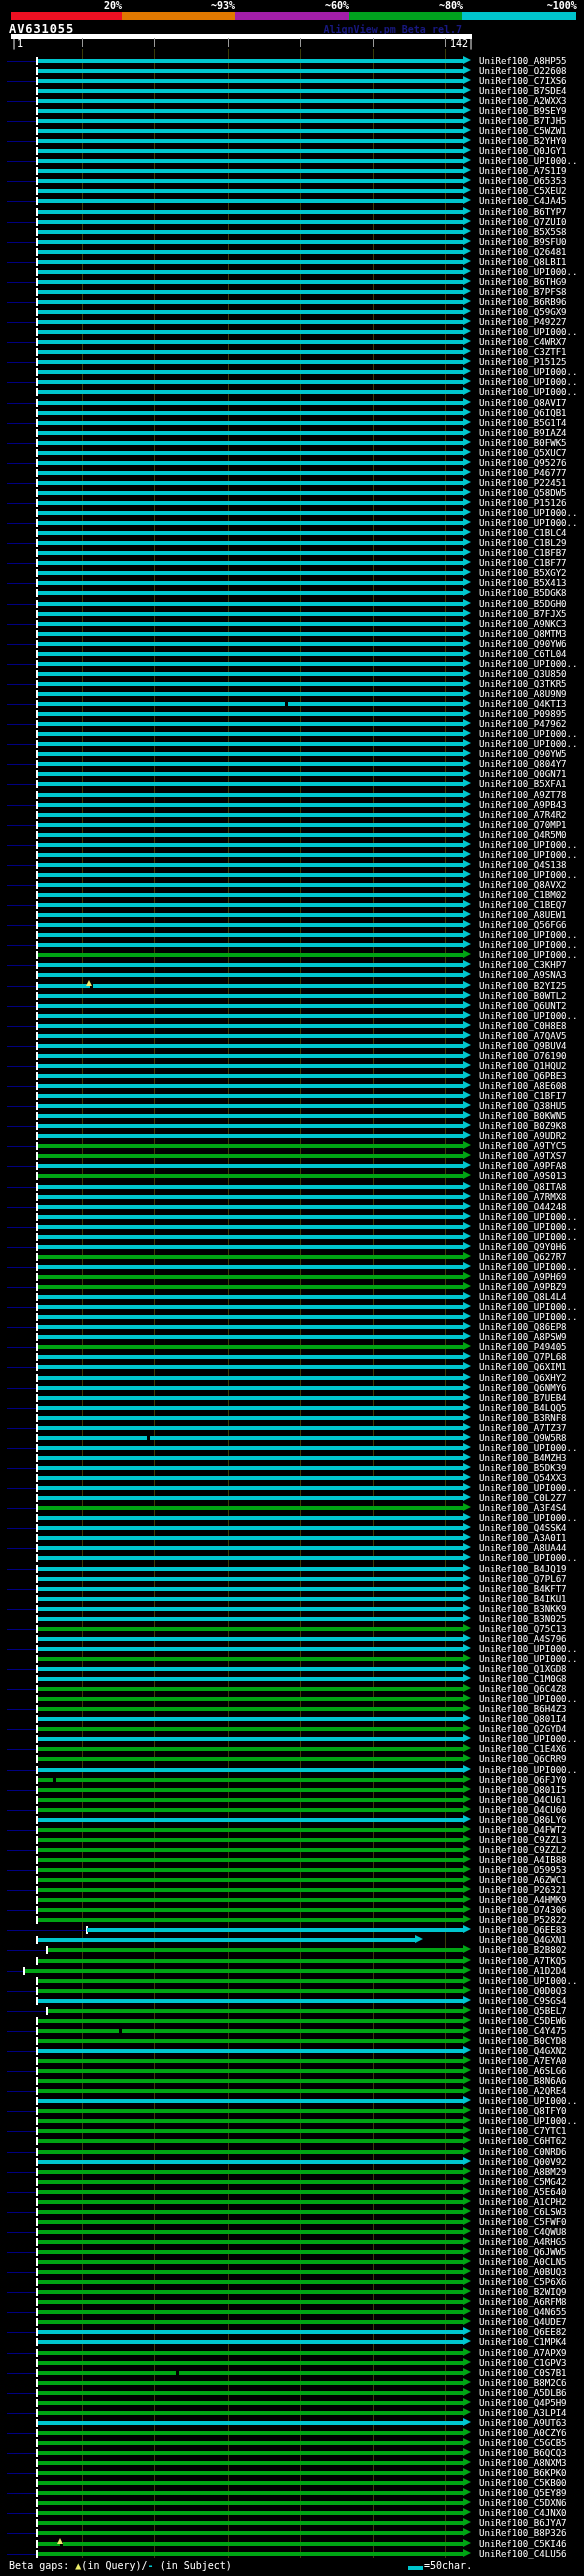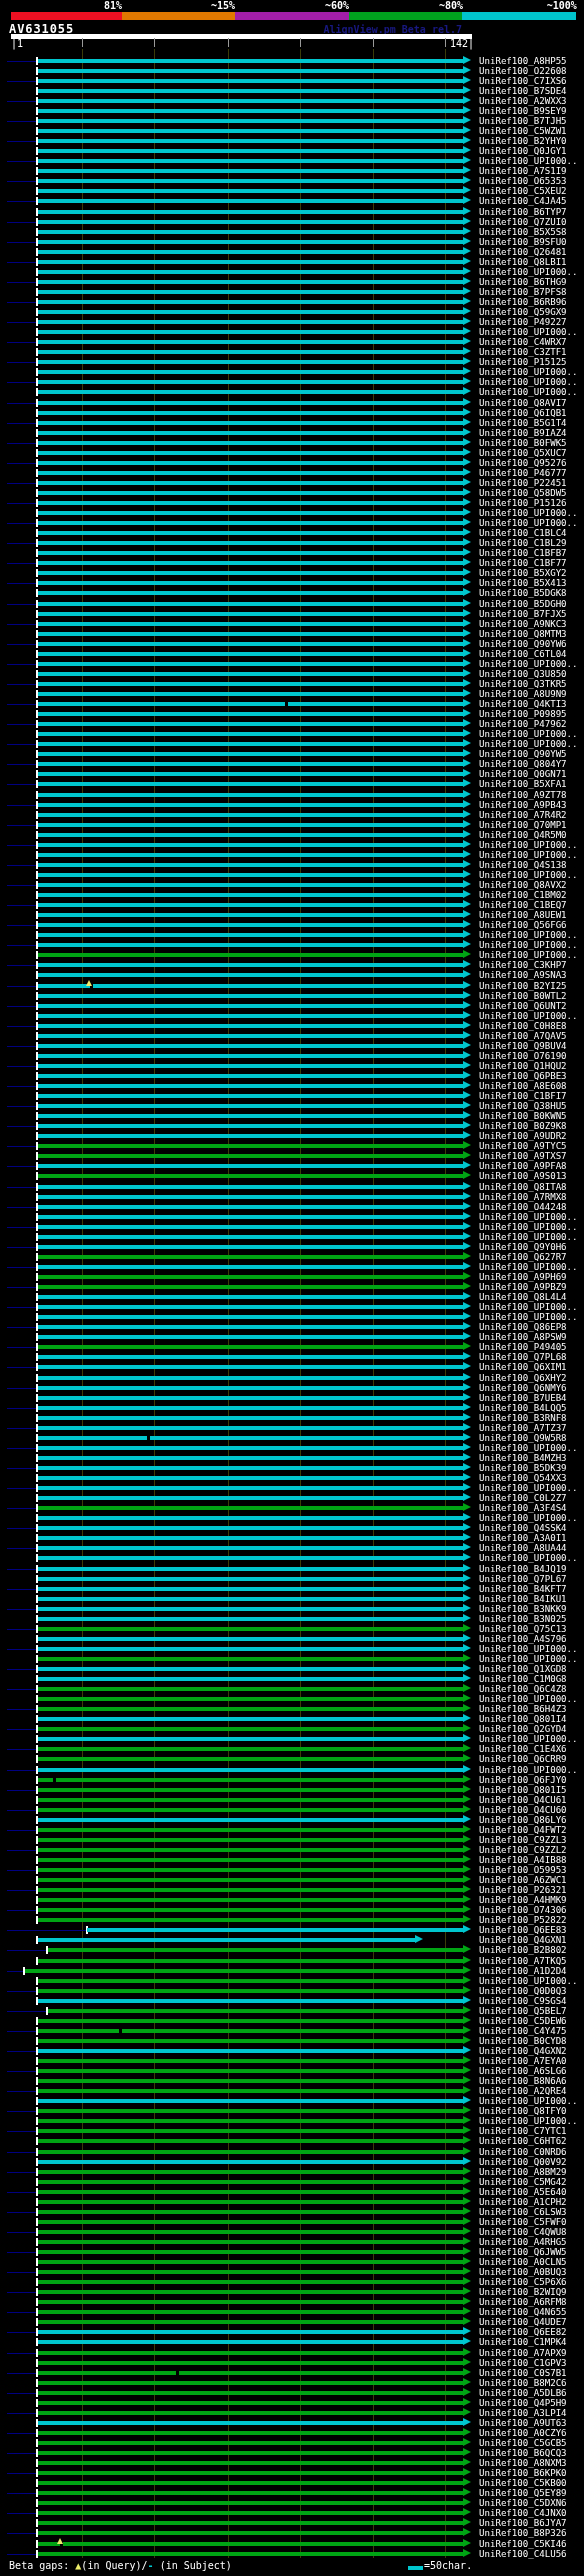--- a/index.html
+++ b/index.html
@@ -26,23 +26,23 @@
   <div id="title">AV631055</div>
   <div id="watermark">AlignView.pm Beta rel.7</div>
   <div id="querybar"></div>
   <div id="ruler-start">|1</div>
   <div id="ruler-end">142|</div>
 
   <div id="footer-left"><span>Beta gaps: </span><span class="tri">▲</span><span>(in Query)/</span><span class="dash">-</span><span> (in Subject)</span></div>
   <div id="footer-swatch"></div>
   <div id="footer-scale">=50char.</div>
 <div style="position: absolute; left: 11px; top: 12px; width: 111px; height: 8.2px; background: rgb(238, 16, 34);"></div>
-    <div style="position: absolute; right: 463px; top: 0px; color: rgb(255, 255, 255); font: bold 10px &quot;DejaVu Sans Mono&quot;, monospace;">81%</div>
+    <div style="position: absolute; right: 463px; top: 0px; color: rgb(255, 255, 255); font: bold 10px &quot;DejaVu Sans Mono&quot;, monospace;">20%</div>
     <div style="position: absolute; left: 122px; top: 12px; width: 113px; height: 8.2px; background: rgb(224, 120, 0);"></div>
-    <div style="position: absolute; right: 350px; top: 0px; color: rgb(255, 255, 255); font: bold 10px &quot;DejaVu Sans Mono&quot;, monospace;">~15%</div>
+    <div style="position: absolute; right: 350px; top: 0px; color: rgb(255, 255, 255); font: bold 10px &quot;DejaVu Sans Mono&quot;, monospace;">~93%</div>
     <div style="position: absolute; left: 235px; top: 12px; width: 114px; height: 8.2px; background: rgb(162, 30, 168);"></div>
     <div style="position: absolute; right: 236px; top: 0px; color: rgb(255, 255, 255); font: bold 10px &quot;DejaVu Sans Mono&quot;, monospace;">~60%</div>
     <div style="position: absolute; left: 349px; top: 12px; width: 113px; height: 8.2px; background: rgb(0, 160, 30);"></div>
     <div style="position: absolute; right: 122px; top: 0px; color: rgb(255, 255, 255); font: bold 10px &quot;DejaVu Sans Mono&quot;, monospace;">~80%</div>
     <div style="position: absolute; left: 462px; top: 12px; width: 114px; height: 8.2px; background: rgb(0, 196, 204);"></div>
     <div style="position: absolute; right: 8.2px; top: 0px; color: rgb(255, 255, 255); font: bold 10px &quot;DejaVu Sans Mono&quot;, monospace;">~100%</div>
     <div style="position: absolute; left: 82px; top: 49px; width: 0.9px; height: 2509px; background: rgb(60, 60, 8);"></div>
     <div style="position: absolute; left: 82px; top: 38px; width: 0.9px; height: 9.1px; background: rgb(154, 154, 154);"></div>
     <div style="position: absolute; left: 154px; top: 49px; width: 0.9px; height: 2509px; background: rgb(60, 60, 8);"></div>
     <div style="position: absolute; left: 154px; top: 38px; width: 0.9px; height: 9.1px; background: rgb(154, 154, 154);"></div>

